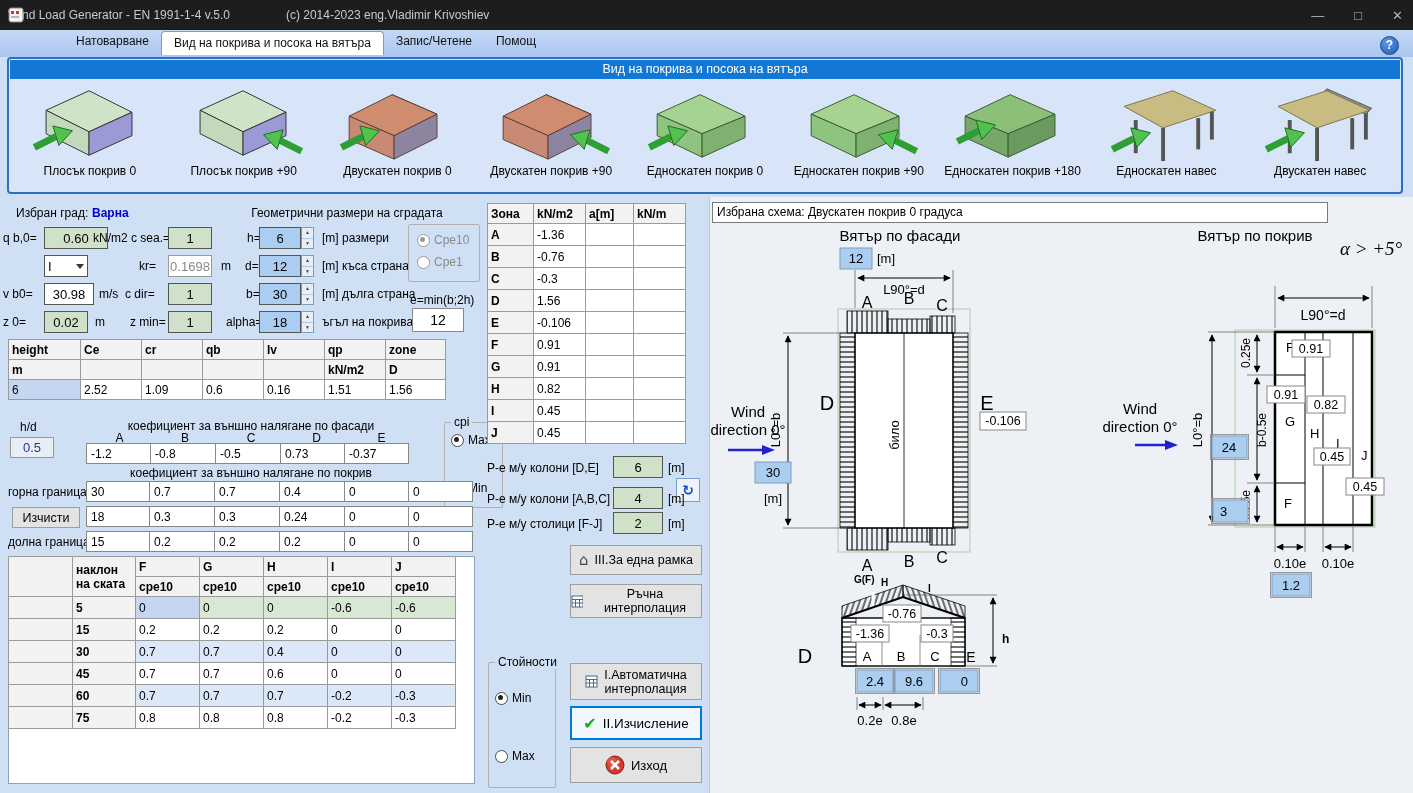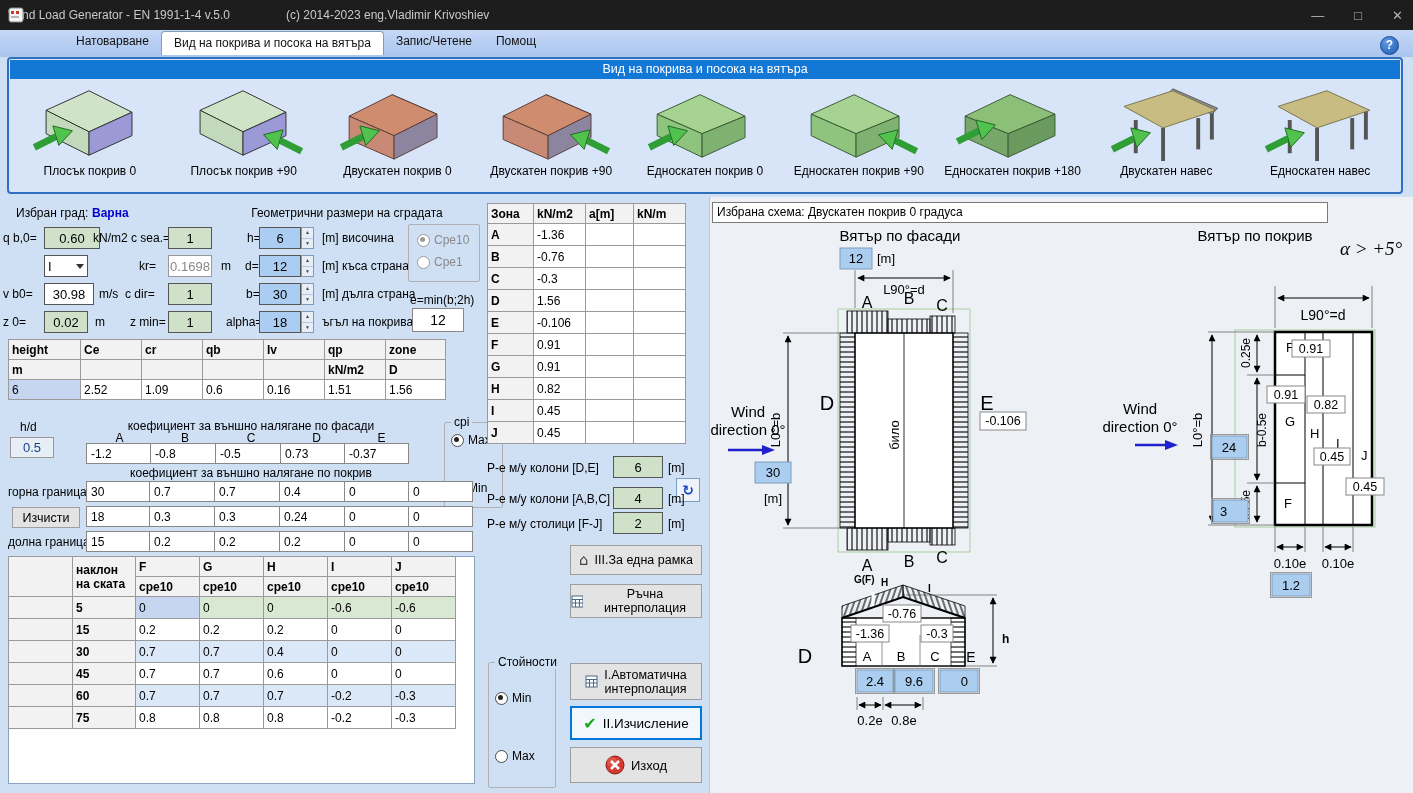--- a/index.html
+++ b/index.html
@@ -189,54 +189,54 @@
     </div>
 
     <div class="roof-item">
       <svg width="130" height="82" viewBox="0 0 130 84">
         <g stroke="#555" stroke-width="4">
         <line x1="34" y1="40" x2="34" y2="74"></line>
             <line x1="62" y1="48" x2="62" y2="82"></line>
         <line x1="98" y1="38" x2="98" y2="70"></line>
             <line x1="112" y1="30" x2="112" y2="60"></line>
           </g>
-        <polygon points="72,8 118,28 112,34 66,14" fill="#8f8f8f" stroke="#5a5a5a"></polygon>
         <polygon points="22,26 72,10 116,30 62,48" fill="#c8bc83" stroke="#77744c"></polygon>
         <path d="M10,70 L32,59" stroke="#2e9e35" stroke-width="7"></path>
         <polygon points="29,48 49,53 35,68" fill="#52c24f" stroke="#1d6b22"></polygon>
       </svg>
-      <div class="cap">Двускатен навес</div>
+      <div class="cap">Едноскатен навес</div>
     </div>
 
     <div class="roof-item">
       <svg width="130" height="82" viewBox="0 0 130 84">
         <g stroke="#555" stroke-width="4">
         <line x1="34" y1="40" x2="34" y2="74"></line>
             <line x1="62" y1="48" x2="62" y2="82"></line>
         <line x1="98" y1="38" x2="98" y2="70"></line>
             <line x1="112" y1="30" x2="112" y2="60"></line>
           </g>
+        <polygon points="72,8 118,28 112,34 66,14" fill="#8f8f8f" stroke="#5a5a5a"></polygon>
         <polygon points="22,26 72,10 116,30 62,48" fill="#c8bc83" stroke="#77744c"></polygon>
         <path d="M10,70 L32,59" stroke="#2e9e35" stroke-width="7"></path>
         <polygon points="29,48 49,53 35,68" fill="#52c24f" stroke="#1d6b22"></polygon>
       </svg>
-      <div class="cap">Едноскатен навес</div>
+      <div class="cap">Двускатен навес</div>
     </div>
 
   </div>
 </div>
 
 <div class="abs rightbg"></div>
 
 <span class="lbl" style="left:16px;top:206px">Избран град:</span>
 <span class="lbl" style="left:92px;top:206px;color:#0000cd;font-weight:bold">Варна</span>
 <span class="lbl" style="left:232px;top:206px;width:230px;text-align:center">Геометрични размери на сградата</span>
 
 <span class="lbl" style="left:3px;top:231px">q b,0=</span>
-<div class="fld green" style="left:44px;top:227px;width:56px;height:22px">0.60</div>
+<div class="fld green" style="left:44px;top:227px;width:64px;height:22px">0.60</div>
 <span class="lbl" style="left:93px;top:231px">kN/m2</span>
 <span class="lbl" style="left:131px;top:231px">c sea.=</span>
 <div class="fld green" style="left:168px;top:227px;width:44px;height:22px">1</div>
 
 <div class="fld selbox" style="left:44px;top:255px;width:44px;height:22px">
   <span>I</span>
     <span class="chev"></span>
 </div>
 <span class="lbl" style="left:139px;top:259px">kr=</span>
 <div class="fld grayt" style="left:168px;top:255px;width:44px;height:22px;border-color:#999">0.1698</div>
@@ -253,21 +253,21 @@
 <span class="lbl" style="left:95px;top:315px">m</span>
 <span class="lbl" style="left:130px;top:315px">z min=</span>
 <div class="fld green" style="left:168px;top:311px;width:44px;height:22px">1</div>
 
 <span class="lbl" style="left:247px;top:231px">h=</span>
 <div class="fld blue" style="left:259px;top:227px;width:42px;height:22px">6</div>
 <div class="spin" style="left:301px;top:227px;height:22px">
     <span>▲</span>
     <span>▼</span>
   </div>
-<span class="lbl" style="left:322px;top:231px">[m] височина</span>
+<span class="lbl" style="left:322px;top:231px">[m] размери</span>
 
 <span class="lbl" style="left:245px;top:259px">d=</span>
 <div class="fld blue" style="left:259px;top:255px;width:42px;height:22px">12</div>
 <div class="spin" style="left:301px;top:255px;height:22px">
     <span>▲</span>
     <span>▼</span>
   </div>
 <span class="lbl" style="left:322px;top:259px">[m] къса страна</span>
 
 <span class="lbl" style="left:246px;top:287px">b=</span>

